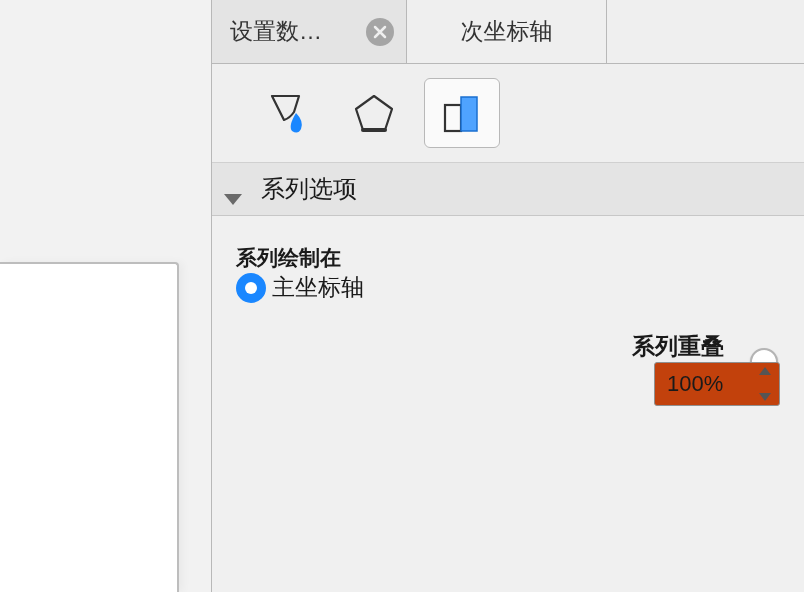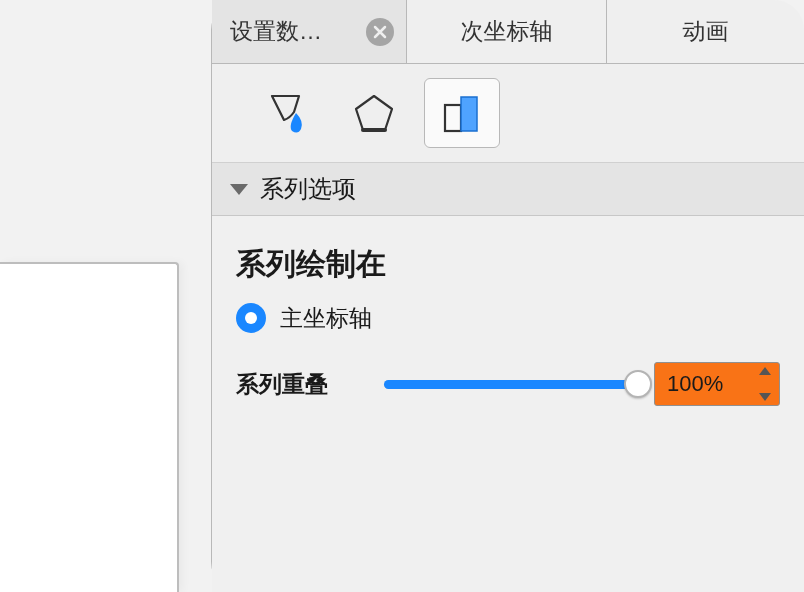--- a/index.html
+++ b/index.html
@@ -30,21 +30,20 @@
     border-radius: 0 4px 0 0;
     box-shadow: 4px 0 8px rgba(0,0,0,0.04);
   }
 
   .panel {
     flex: 1;
     display: flex;
     flex-direction: column;
     border-left: 1.5px solid #b8b8b8;
     background: #efefef;
-    border-radius: 30px;
   }
 
   
   .tabs {
     display: flex;
     height: 64px;
     border-bottom: 1.5px solid #b8b8b8;
   }
   .tab {
     display: flex;
@@ -88,45 +87,45 @@
     border: 1.5px solid transparent;
   }
   .tool-btn.selected {
     background: #fafafa;
     border-color: #b8b8b8;
   }
 
   
   .section-header {
     display: flex;
-    align-items: center;
+    align-items: flex-end;
     background: #e4e4e4;
     border-bottom: 1.5px solid #c7c7c7;
-    padding: 10px 18px;
-    gap: 12px;
+    padding: 10px 12px;
+    gap: 19px;
   }
   .disclosure {
     width: 0; height: 0;
     border-left: 9px solid transparent;
     border-right: 9px solid transparent;
     border-top: 11px solid #6a6a6a;
   }
   .section-title { font-size: 24px; font-weight: 500; }
 
   
   .section-body {
     padding: 28px 24px 0 24px;
     background: #f0f0f0;
     flex: 1;
   }
-  .group-title { font-size: 30px; font-weight: 600; margin-bottom: 18px; }
+  .group-title { font-size: 21px; font-weight: 600; }
 
   
   .radio-row {
-    display: flex; align-items: flex-start; gap: 14px; margin-bottom: 10px;
+    display: flex; align-items: center; gap: 6px; margin-bottom: 10px;
     cursor: pointer;
   }
   .radio-outer {
     width: 30px; height: 30px; border-radius: 50%;
     border: 2px solid #8c8c8c;
     display: flex; align-items: center; justify-content: center;
     background: #fff;
   }
   .radio-row.checked .radio-outer {
     border-color: #1a87ff;
@@ -135,41 +134,42 @@
   .radio-inner { display:none; }
   .radio-row.checked .radio-inner {
     display:block;
     width: 12px; height: 12px; border-radius:50%;
     background:#fff;
   }
   .radio-label { font-size: 23px; font-weight: 500; }
 
   
   .slider-row {
-    display: flex; align-items: center; margin-top: 28px;
+    display: flex; align-items: flex-end; margin-top: 28px;
     gap: 0;
+    flex-direction: column;
   }
   .slider-label { width: 148px; font-size: 23px; font-weight: 600; }
   .slider-track-wrap {
     flex: 1; position: relative; height: 28px;
     display:flex; align-items:center;
     margin-right: 16px;
   }
   .track-bg { position:absolute; left:0; right:0; height:9px; border-radius:5px; background:#cfcfcf; }
   .track-fill { position:absolute; left:0; height:9px; border-radius:5px; background:#1a87ff; }
   .thumb {
     position:absolute; top:50%; transform:translate(-50%,-50%);
     width:28px; height:28px; border-radius:50%;
     background:#fff; border:2px solid #b4b4b4;
     box-shadow: 0 1px 2px rgba(0,0,0,.2);
   }
 
   .spinner {
     width: 126px; height: 44px;
-    background:#f97316; border:1.5px solid #909090; border-radius:3px;
+    background:#c2410c; border:1.5px solid #909090; border-radius:3px;
     display:flex; align-items:center; position:relative;
     padding: 0 26px 0 12px;
     font-size:22px; font-weight:500;
   }
   .spinner-arrows {
     position:absolute; right:6px; top:4px; bottom:4px; width:14px;
     display:flex; flex-direction:column; justify-content:space-between;
   }
   .arrow-up, .arrow-down { width:0; height:0; border-left:6px solid transparent; border-right:6px solid transparent; }
   .arrow-up { border-bottom:8px solid #555; }
@@ -189,23 +189,20 @@
       <div class="tab active">
         <span class="tab-label">设置数…</span>
         <span class="close">
           <svg width="14" height="14" viewBox="0 0 14 14">
               <path d="M2 2 L12 12 M12 2 L2 12" stroke-width="2.5" stroke-linecap="round" fill="none"></path>
             </svg>
         </span>
       </div>
       <div class="tab">
         <span>次坐标轴</span>
-      </div>
-      <div class="tab">
-        <span>动画</span>
       </div>
     </div>
 
     <div class="icon-toolbar">
       <div class="tool-btn">
         <svg width="42" height="46" viewBox="0 0 42 46">
           <path d="M7 6 L34 6 L29 22 Q25 28 19 30 L7 6 Z" fill="none" stroke="#333333" stroke-width="2.2" stroke-linejoin="round"></path>
           <path d="M31 23 Q39 31 36 39 Q33 45 27 41 Q23 36 31 23 Z" fill="#1a87ff"></path>
         </svg>
       </div>

